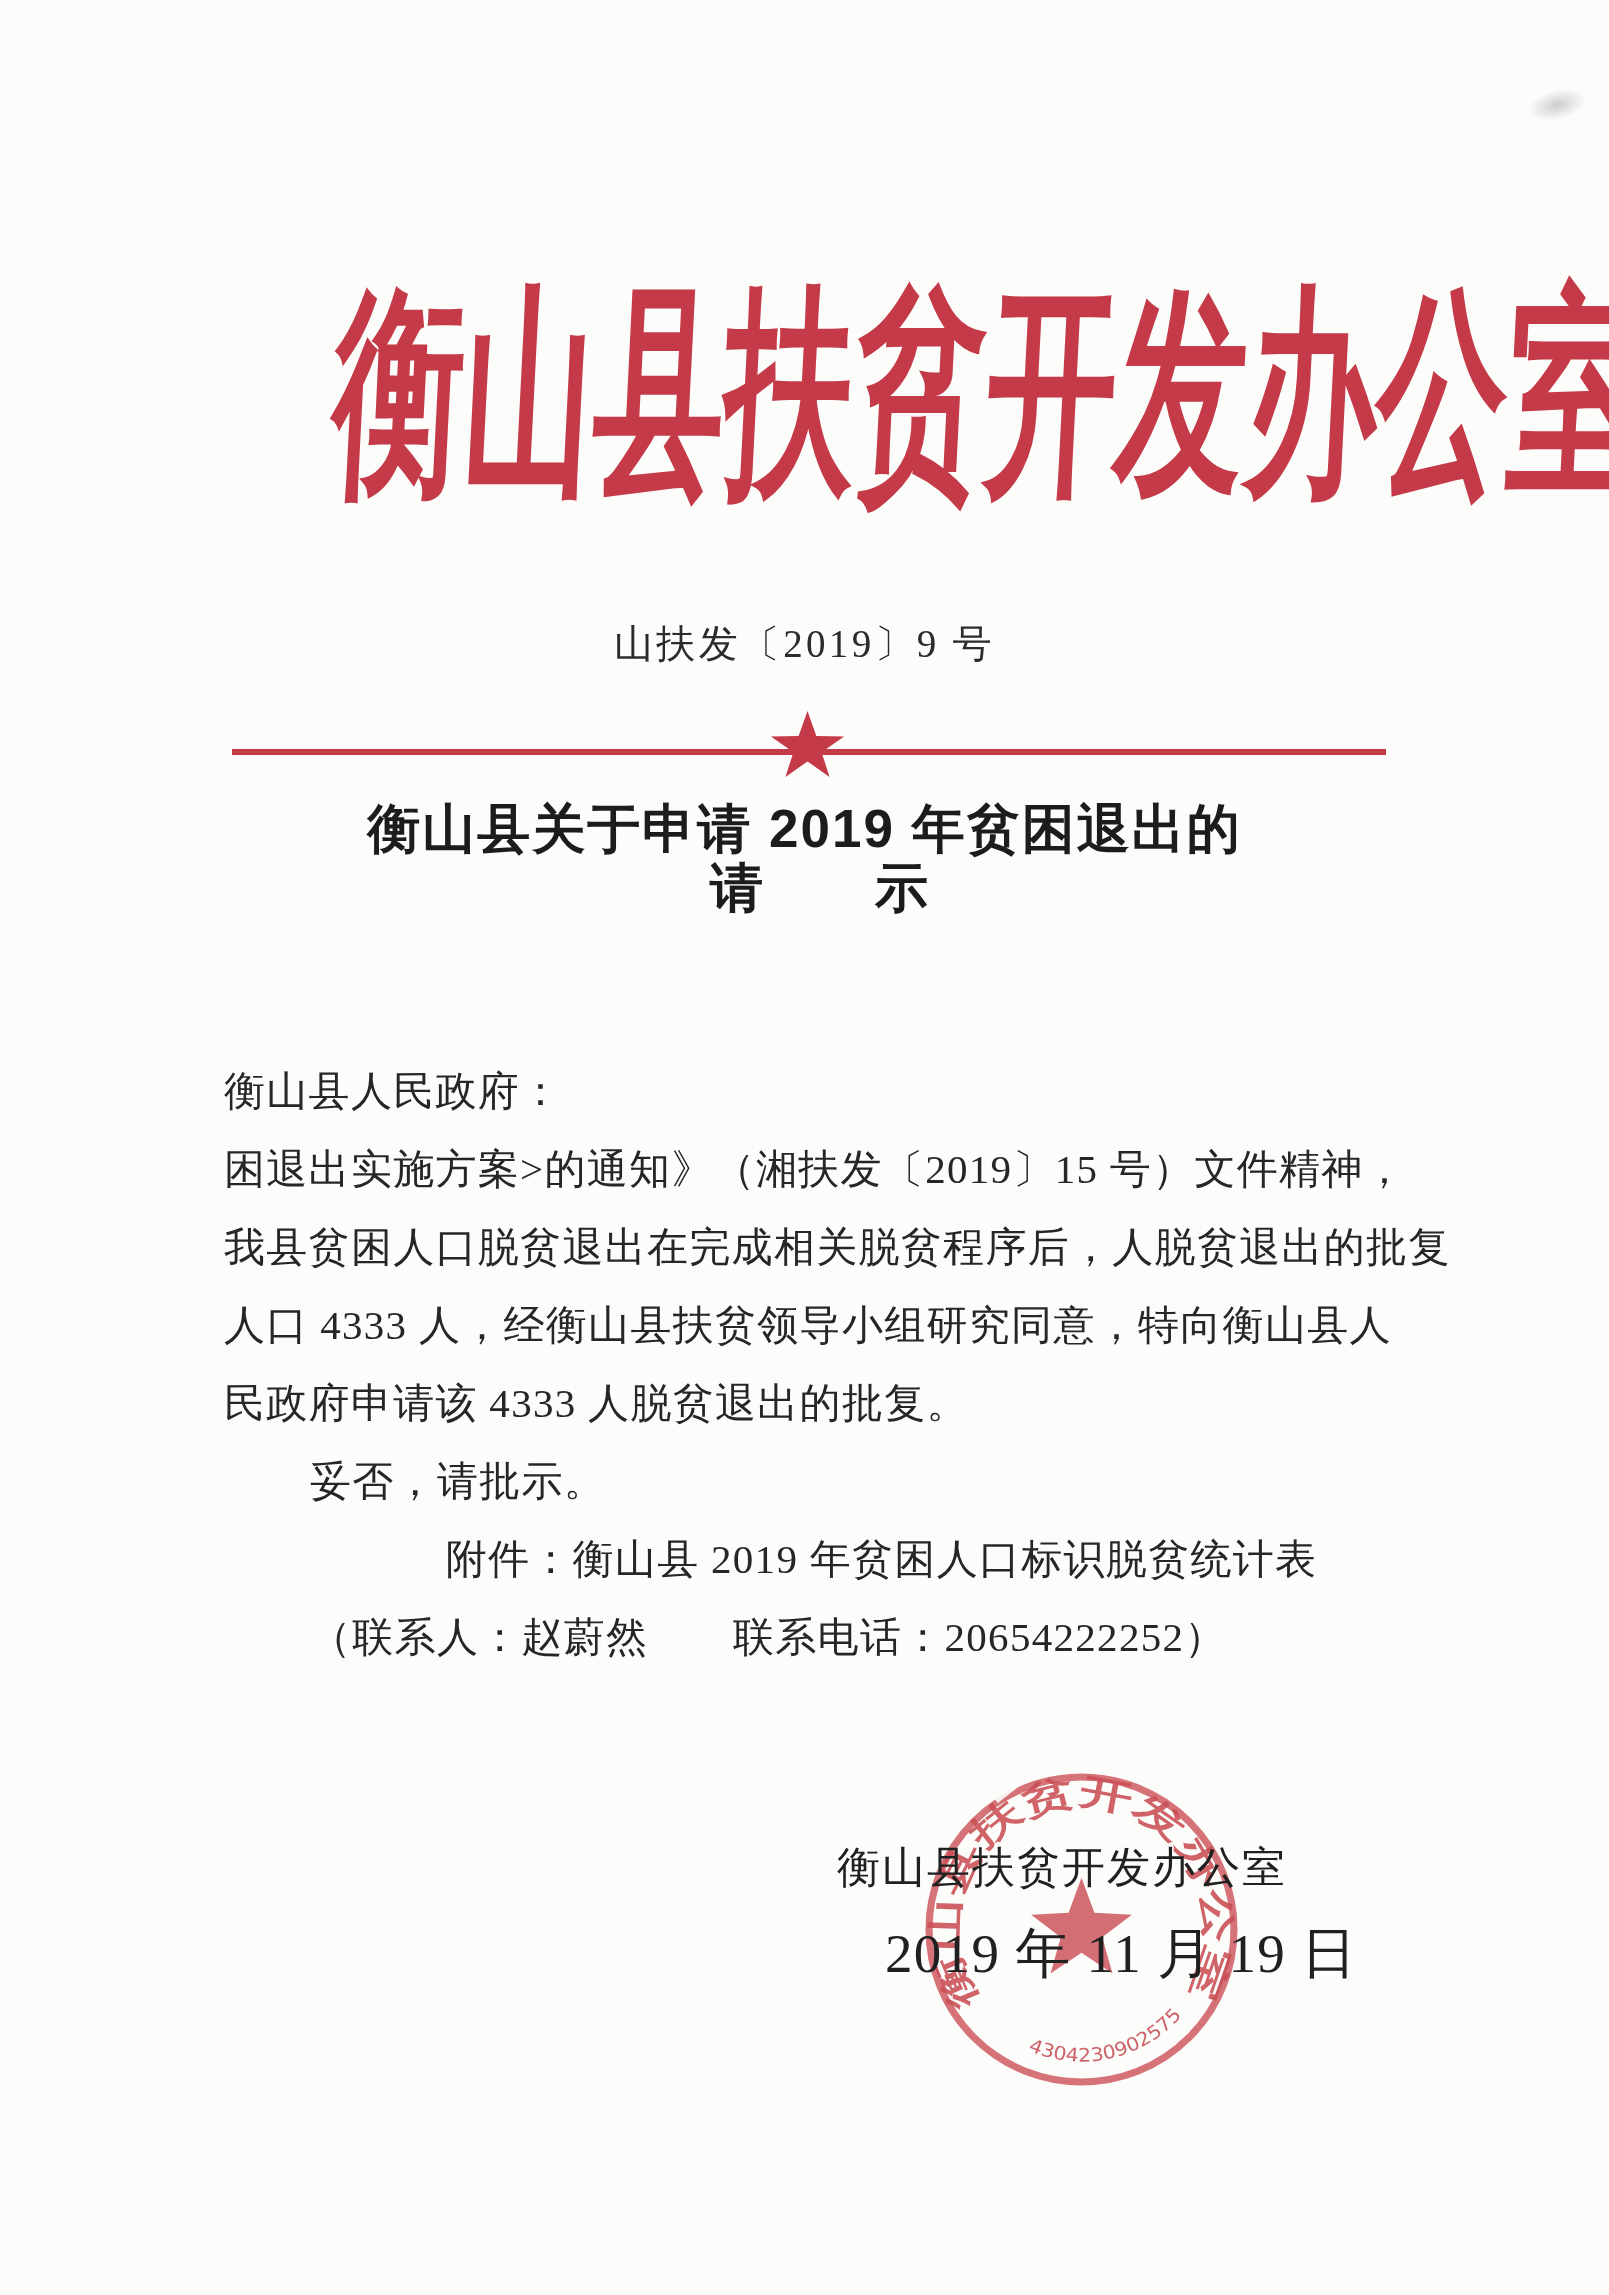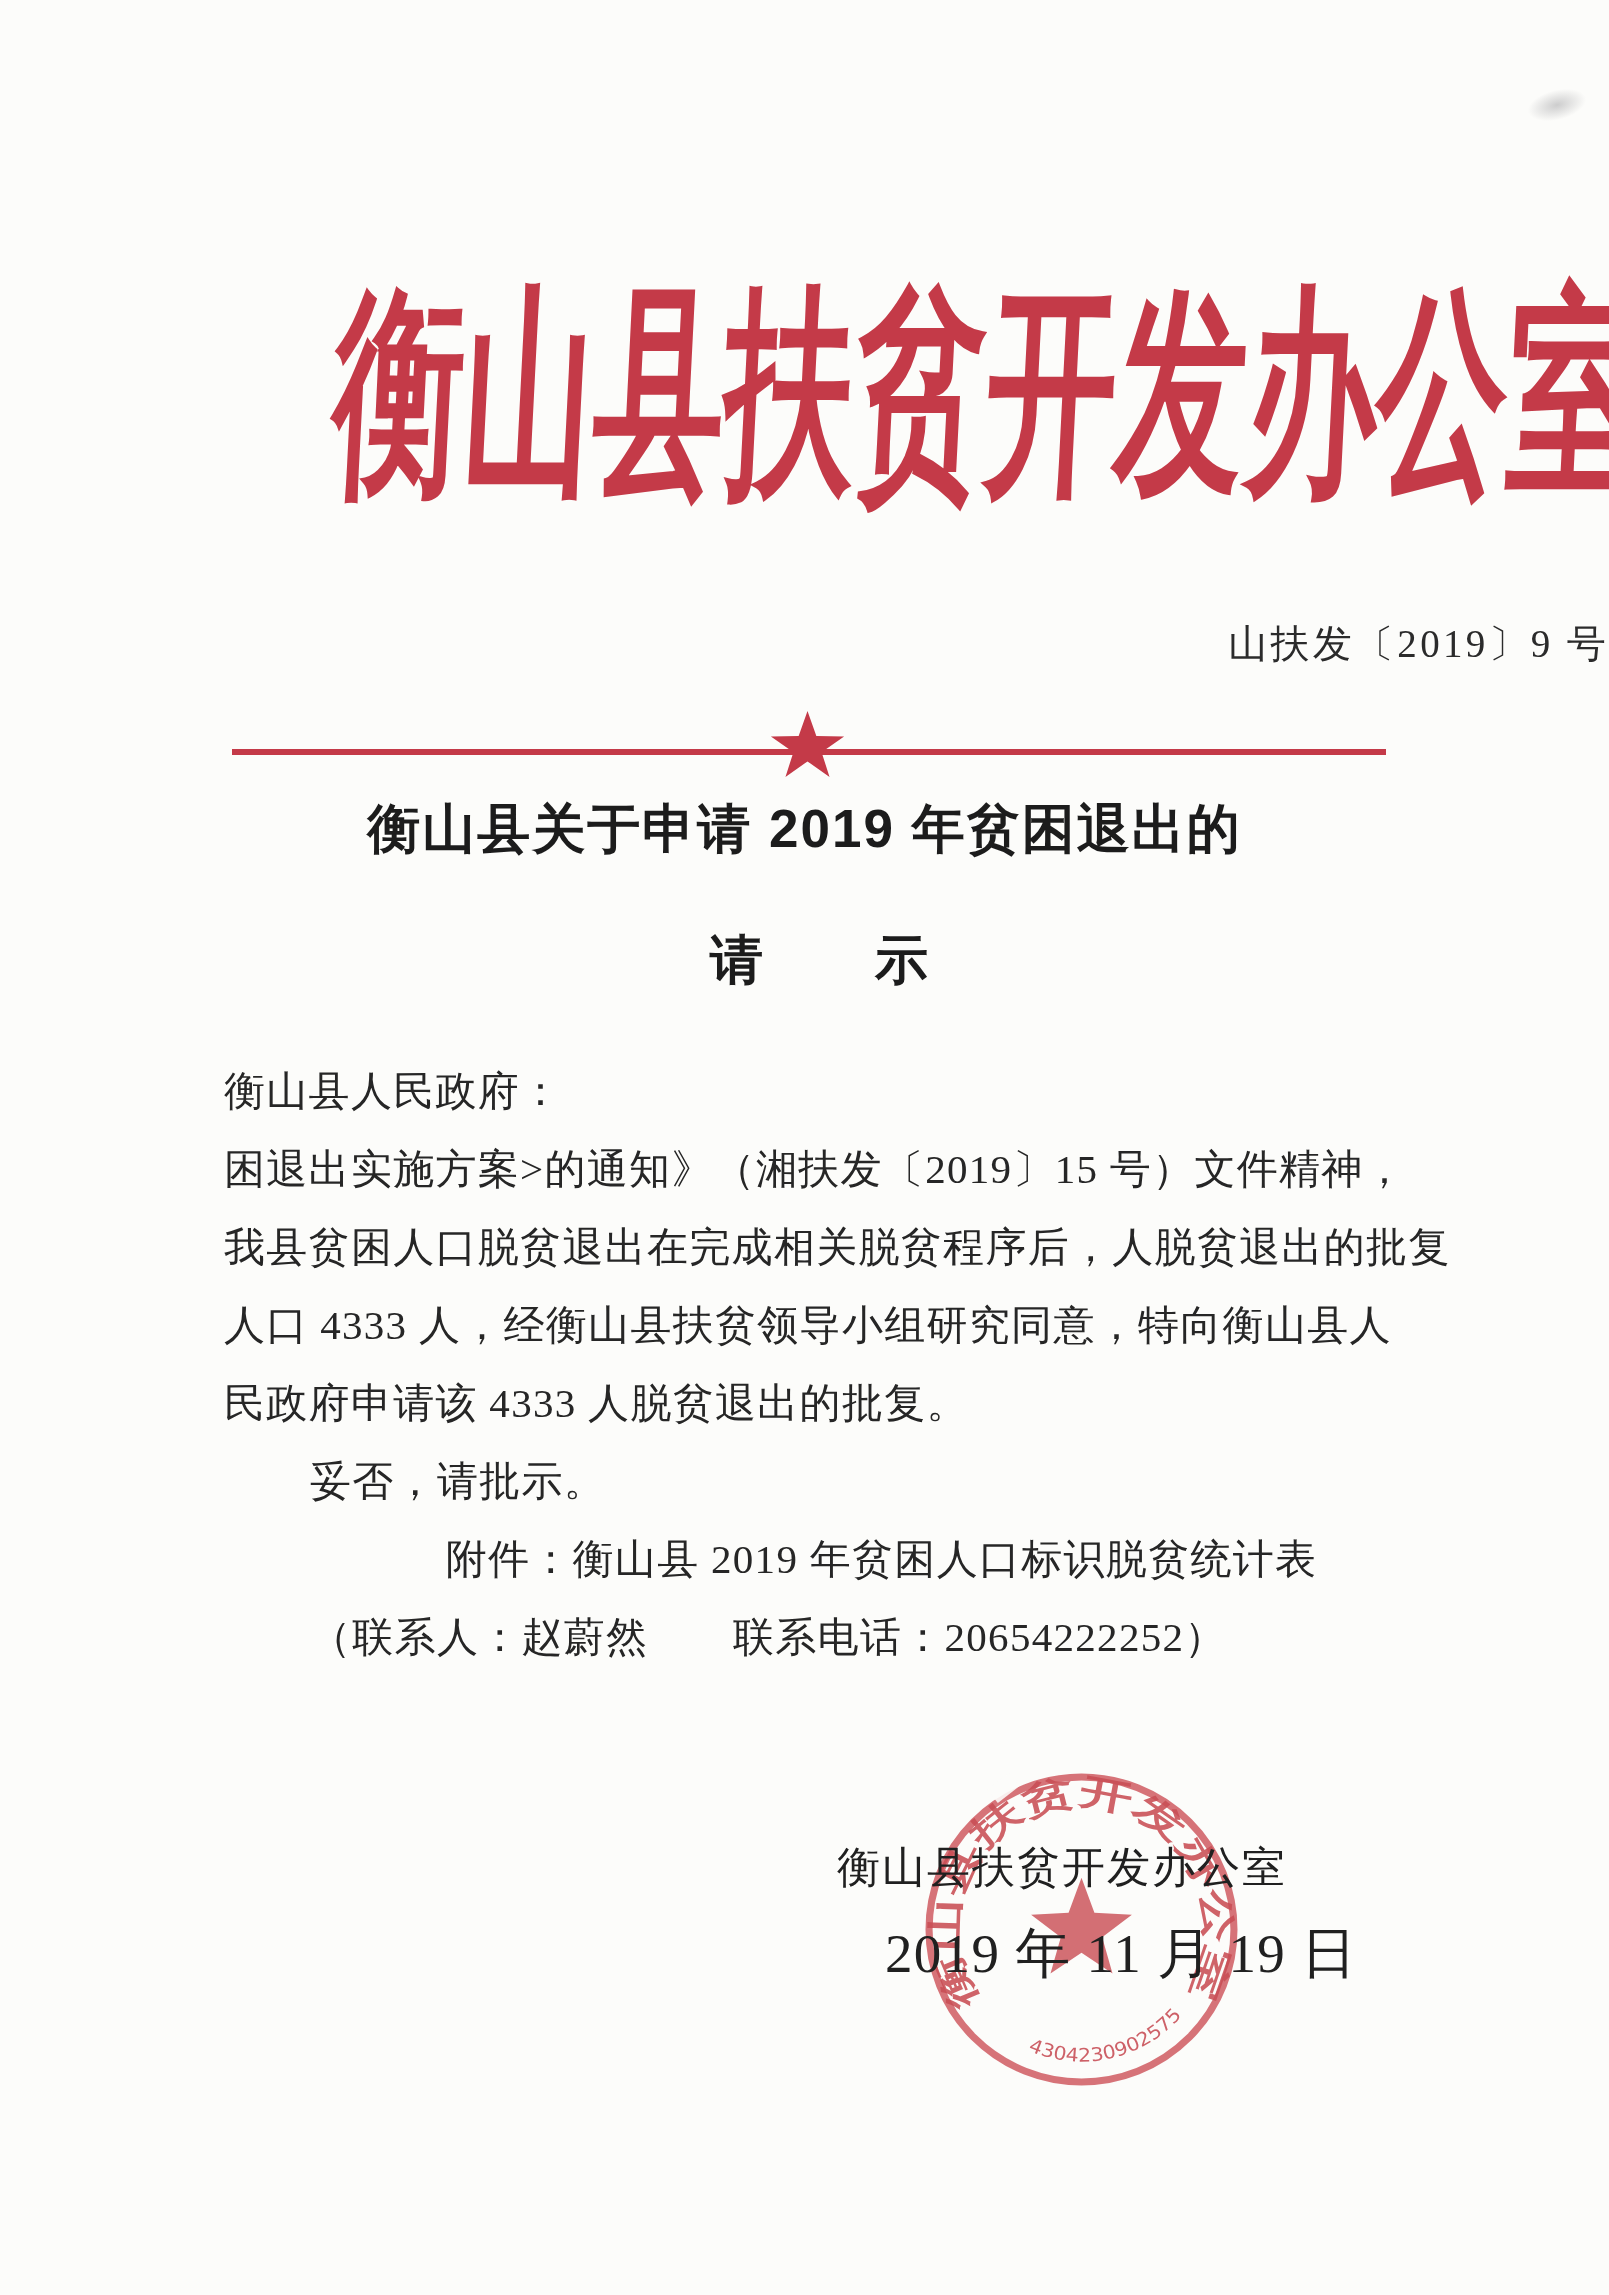--- a/index.html
+++ b/index.html
@@ -18,21 +18,21 @@
     font-family:"DejaVu Serif", serif;
     font-weight:900;
     font-size:223px; line-height:1.05;
     color:#c43a48;
     transform:scaleX(0.585) skewX(-5deg);
     transform-origin:50% 50%;
   }
   
   .doc-number {
     position:absolute; top:621px; left:0; right:0;
-    text-align:right;
+    text-align:center;
     font-size:39px; line-height:1.2; letter-spacing:3.3px;
     color:#2b2b2b; white-space:nowrap;
   }
   
   .divider-line {
     position:absolute; left:232px; top:749px;
     width:1154px; height:6px;
     background:#c43a48;
   }
   .divider-star {
@@ -43,21 +43,21 @@
   }
   
   .title-line1, .title-line2 {
     position:absolute; left:0; right:0;
     text-align:center; white-space:nowrap;
     font-family:Liberation Sans, sans-serif;
     font-weight:700; color:#1c1c1c;
     font-size:53px; line-height:1.1; letter-spacing:2px;
   }
   .title-line1 { top:800px; }
-  .title-line2 { top:931px;padding-left:31px; }
+  .title-line2 { top:859px;padding-left:31px; }
   
   .body-block {
     position:absolute; left:224px; top:1052px; width:1184px;
     font-size:41px; line-height:78px; letter-spacing:1.3px;
     color:#262626;
   }
   .body-line { white-space:nowrap; }
   .ind-2 { padding-left:86px; }
   .ind-3 { padding-left:131px;text-align:center; }
   

